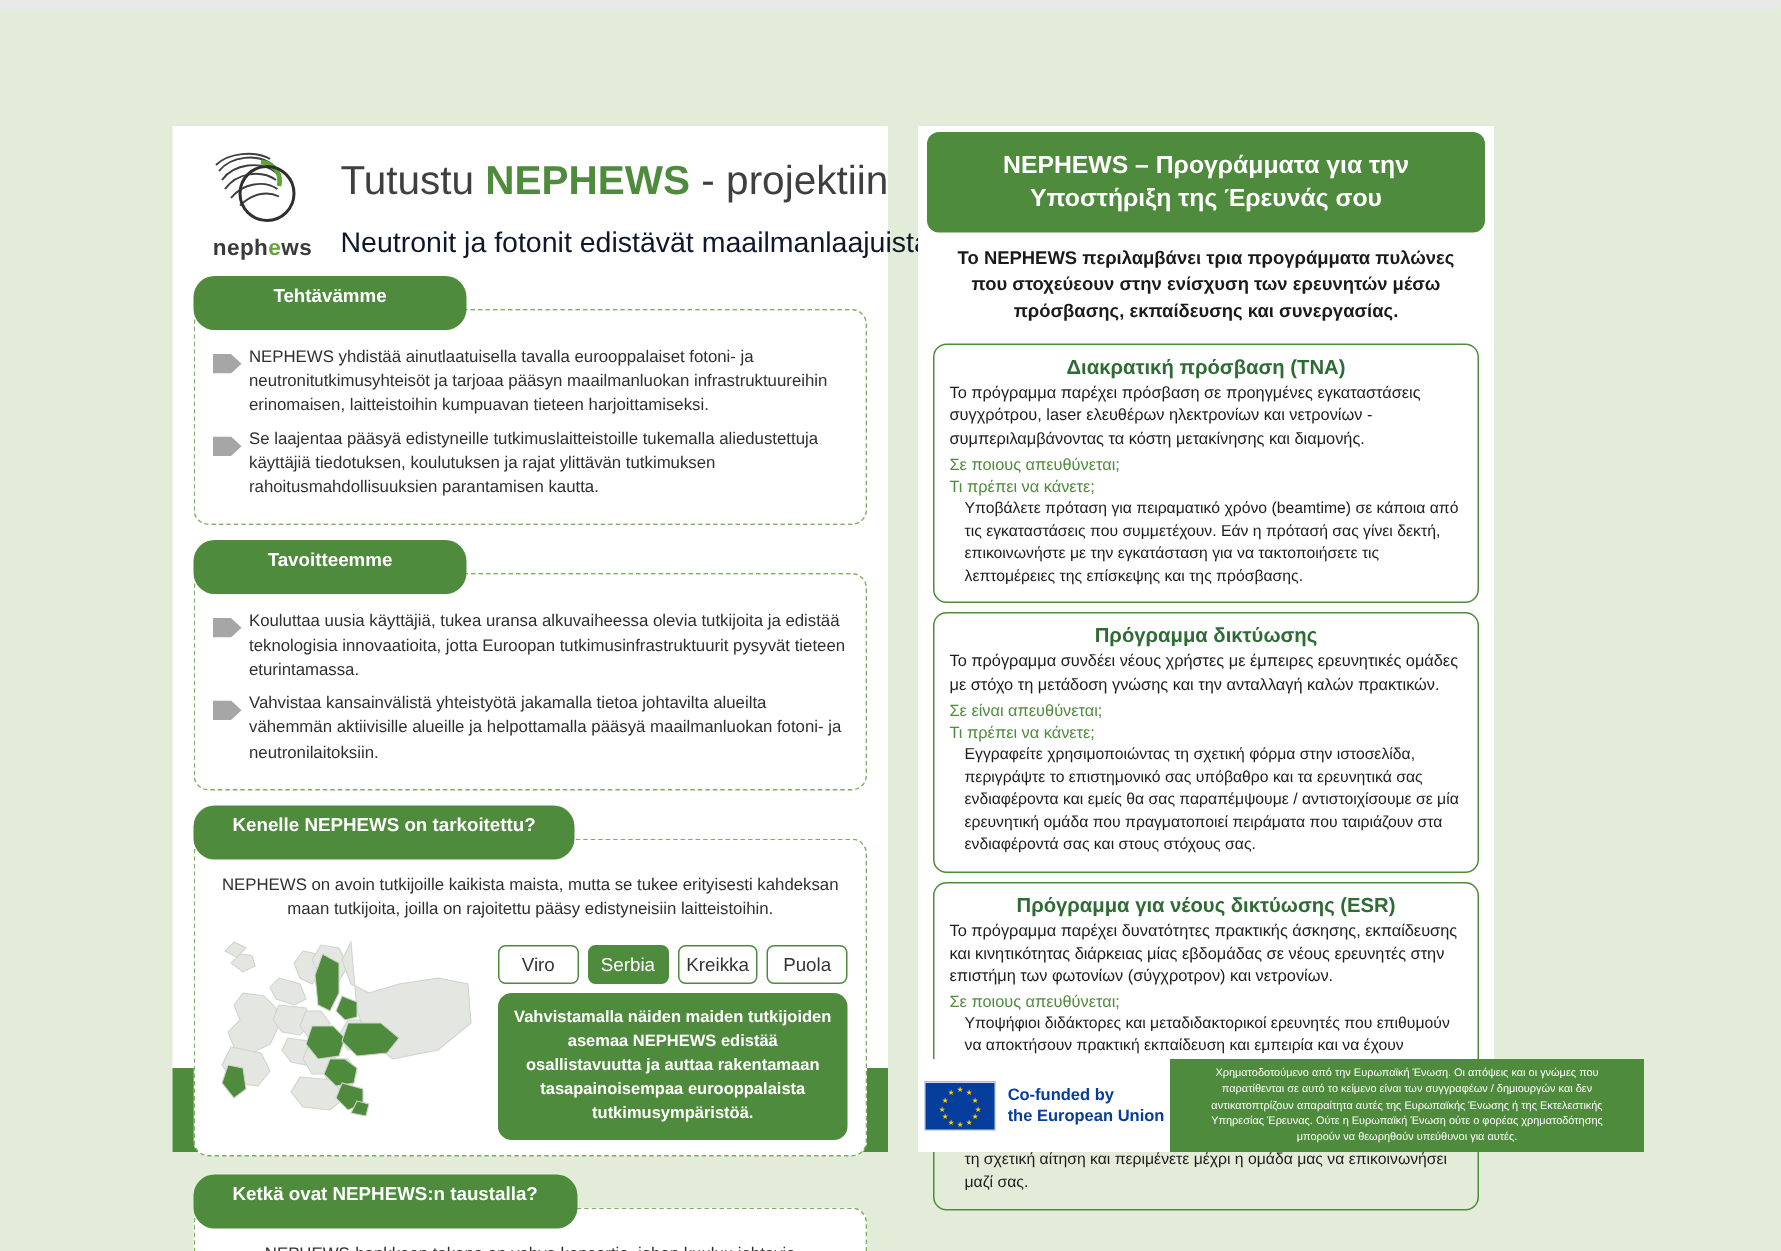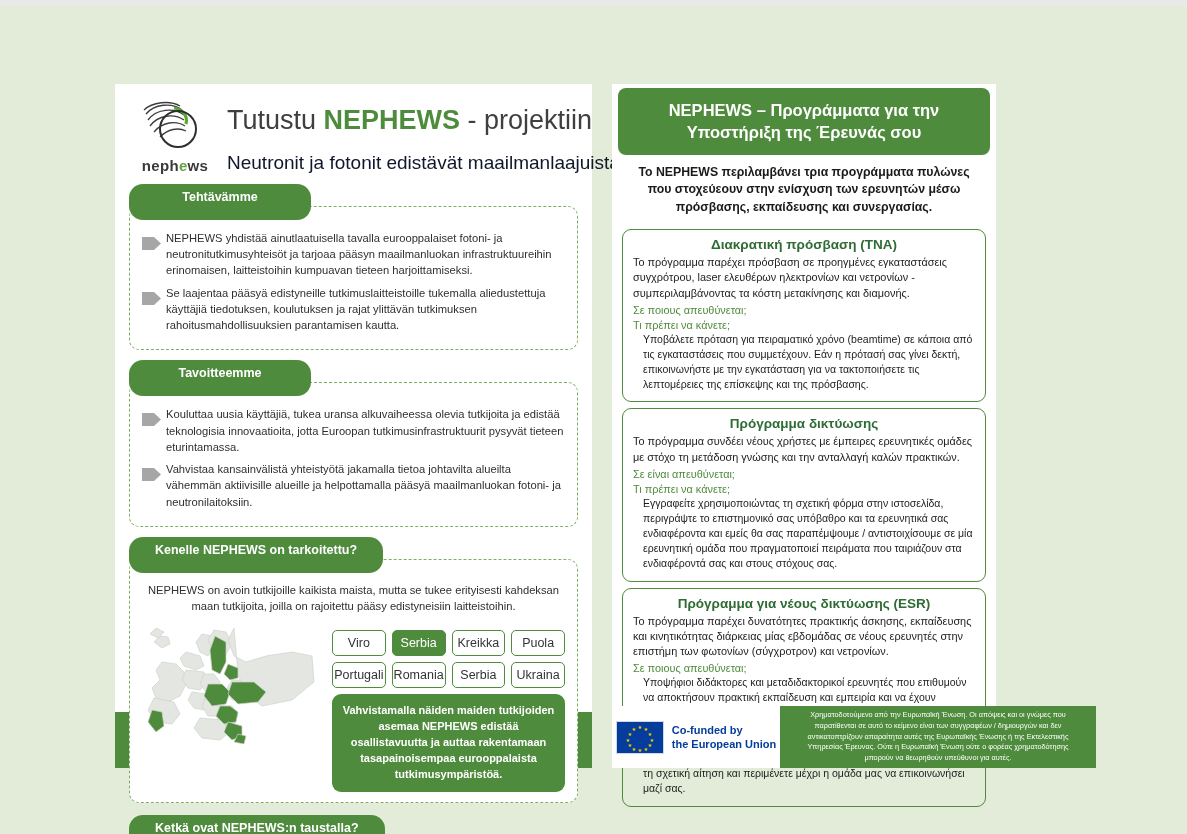--- a/index.html
+++ b/index.html
@@ -207,26 +207,20 @@
               <path fill="#4f8b3c" d="M96 112 L92 120 L102 122 L104 114 Z"></path>
             </g>
           </svg>
         </div>
         <div class="chips-wrap">
           <div class="chip-row">
             <div class="chip">Viro</div>
             <div class="chip on">Serbia</div>
             <div class="chip">Kreikka</div>
             <div class="chip">Puola</div>
-          </div>
-          <div class="chip-row">
-            <div class="chip">Portugali</div>
-            <div class="chip">Romania</div>
-            <div class="chip">Serbia</div>
-            <div class="chip">Ukraina</div>
           </div>
           <div class="chip-note">Vahvistamalla näiden maiden tutkijoiden asemaa NEPHEWS edistää osallistavuutta ja auttaa rakentamaan tasapainoisempaa eurooppalaista tutkimusympäristöä.</div>
         </div>
       </div>
     </div>
   </div>
 
   <div class="sect" style="margin-top:12px;">
     <div class="sect-tab wide">Ketkä ovat NEPHEWS:n taustalla?</div>
     <div class="sect-body">

